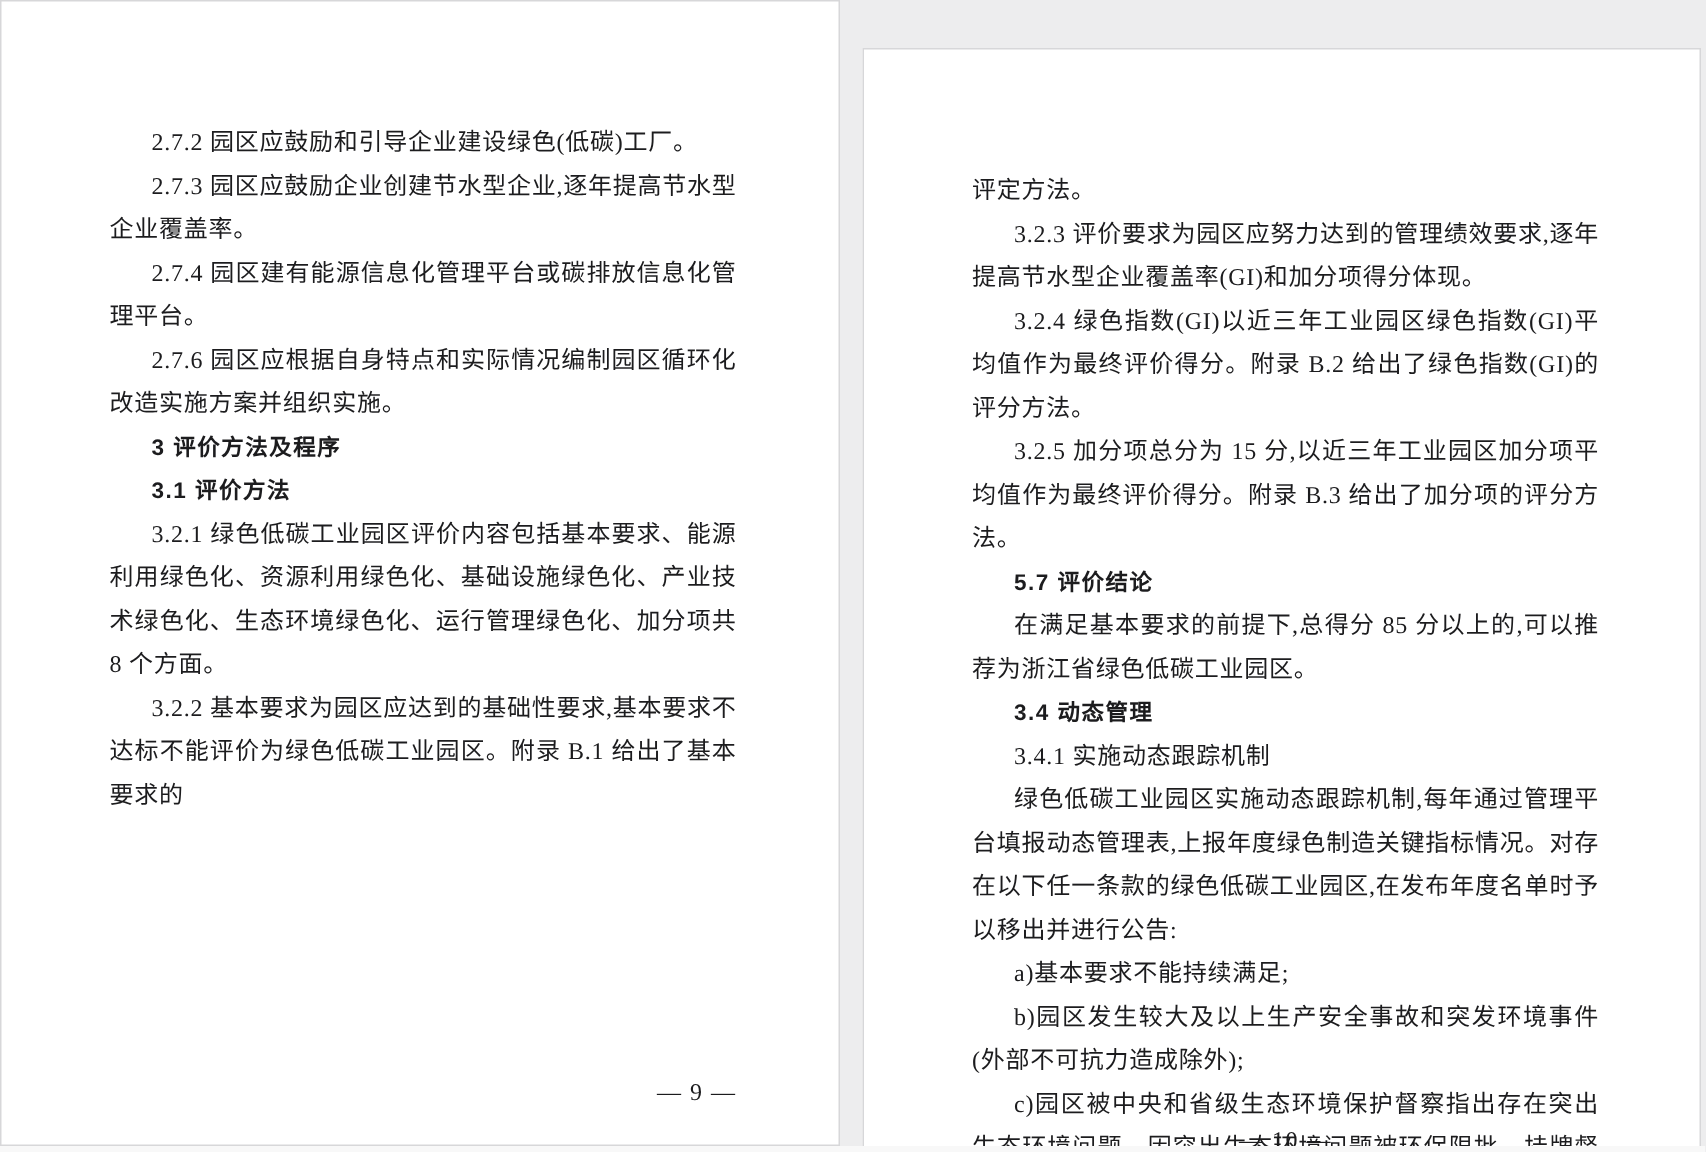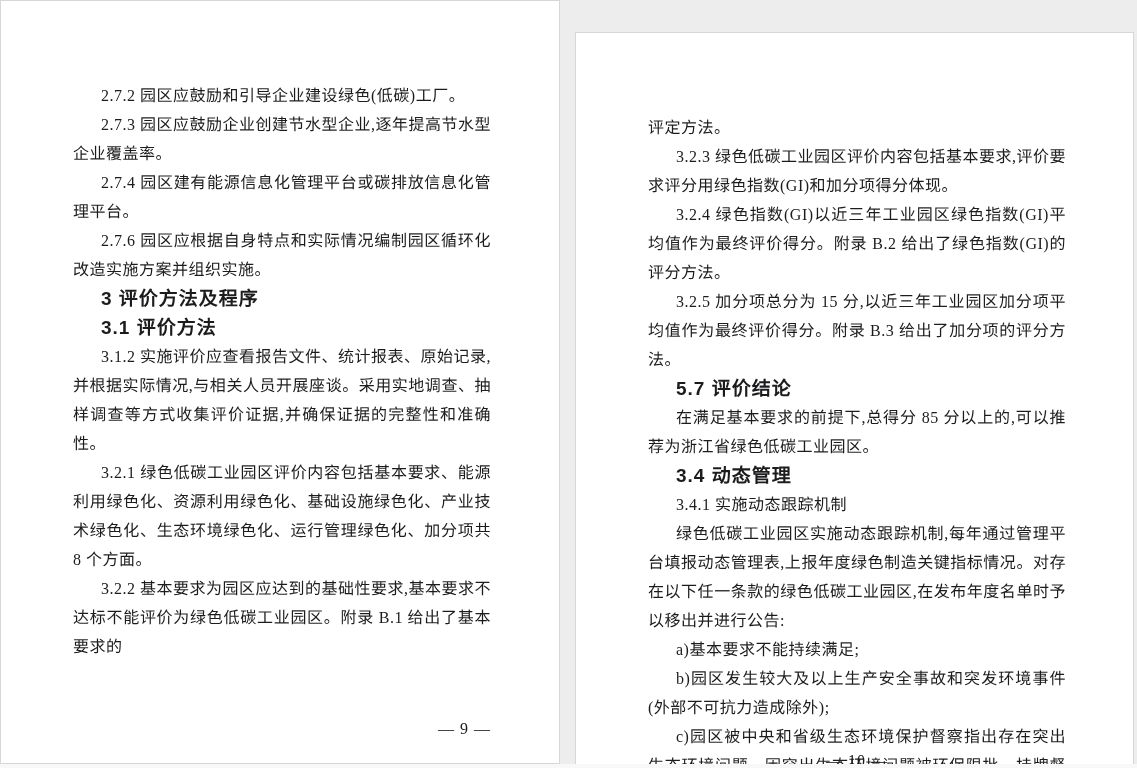--- a/index.html
+++ b/index.html
@@ -38,21 +38,21 @@
   }
   .para {
     text-align: justify;
     text-justify: inter-character;
   }
   .indent   { text-indent: 28px; }
   .noindent { text-indent: 0; }
   .heading  {
     font-weight: bold;
     font-family: "Liberation Sans", "DejaVu Sans", sans-serif;
-    font-size: 19px;
+    font-size: 15px;
     letter-spacing: 1px;
   }
   .pageno {
     position: absolute;
     top: 713px;
     left: 72px;
     width: 418px;
     font-size: 16px;
     line-height: 29px;
     color: #1c1c1e;
@@ -67,31 +67,30 @@
 <div class="viewer">
 
   <div class="page page-left">
     <div class="content">
       <p class="para indent">2.7.2 园区应鼓励和引导企业建设绿色(低碳)工厂。</p>
       <p class="para indent">2.7.3 园区应鼓励企业创建节水型企业,逐年提高节水型企业覆盖率。</p>
       <p class="para indent">2.7.4 园区建有能源信息化管理平台或碳排放信息化管理平台。</p>
       <p class="para indent">2.7.6 园区应根据自身特点和实际情况编制园区循环化改造实施方案并组织实施。</p>
       <p class="para indent heading">3 评价方法及程序</p>
       <p class="para indent heading">3.1 评价方法</p>
-      <p class="para indent">3.1.2 实施评价应查看报告文件、统计报表、原始记录,并根据实际情况,与相关人员开展座谈。采用实地调查、抽样调查等方式收集评价证据,并确保证据的完整性和准确性。</p>
       <p class="para indent">3.2.1 绿色低碳工业园区评价内容包括基本要求、能源利用绿色化、资源利用绿色化、基础设施绿色化、产业技术绿色化、生态环境绿色化、运行管理绿色化、加分项共 8 个方面。</p>
       <p class="para indent">3.2.2 基本要求为园区应达到的基础性要求,基本要求不达标不能评价为绿色低碳工业园区。附录 B.1 给出了基本要求的</p>
     </div>
     <div class="pageno pageno-right">— 9 —</div>
   </div>
 
   <div class="page page-right">
     <div class="content">
       <p class="para noindent">评定方法。</p>
-      <p class="para indent">3.2.3 绿色低碳工业园区评价内容包括基本要求,评价要求评分用绿色指数(GI)和加分项得分体现。</p>
+      <p class="para indent">3.2.3 评价要求为园区应努力达到的管理绩效要求,逐年提高节水型企业覆盖率(GI)和加分项得分体现。</p>
       <p class="para indent">3.2.4 绿色指数(GI)以近三年工业园区绿色指数(GI)平均值作为最终评价得分。附录 B.2 给出了绿色指数(GI)的评分方法。</p>
       <p class="para indent">3.2.5 加分项总分为 15 分,以近三年工业园区加分项平均值作为最终评价得分。附录 B.3 给出了加分项的评分方法。</p>
       <p class="para indent heading">5.7 评价结论</p>
       <p class="para indent">在满足基本要求的前提下,总得分 85 分以上的,可以推荐为浙江省绿色低碳工业园区。</p>
       <p class="para indent heading">3.4 动态管理</p>
       <p class="para indent">3.4.1 实施动态跟踪机制</p>
       <p class="para indent">绿色低碳工业园区实施动态跟踪机制,每年通过管理平台填报动态管理表,上报年度绿色制造关键指标情况。对存在以下任一条款的绿色低碳工业园区,在发布年度名单时予以移出并进行公告:</p>
       <p class="para indent">a)基本要求不能持续满足;</p>
       <p class="para indent">b)园区发生较大及以上生产安全事故和突发环境事件(外部不可抗力造成除外);</p>
       <p class="para indent">c)园区被中央和省级生态环境保护督察指出存在突出生态环境问题。因突出生态环境问题被环保限批、挂牌督办及限期</p>

